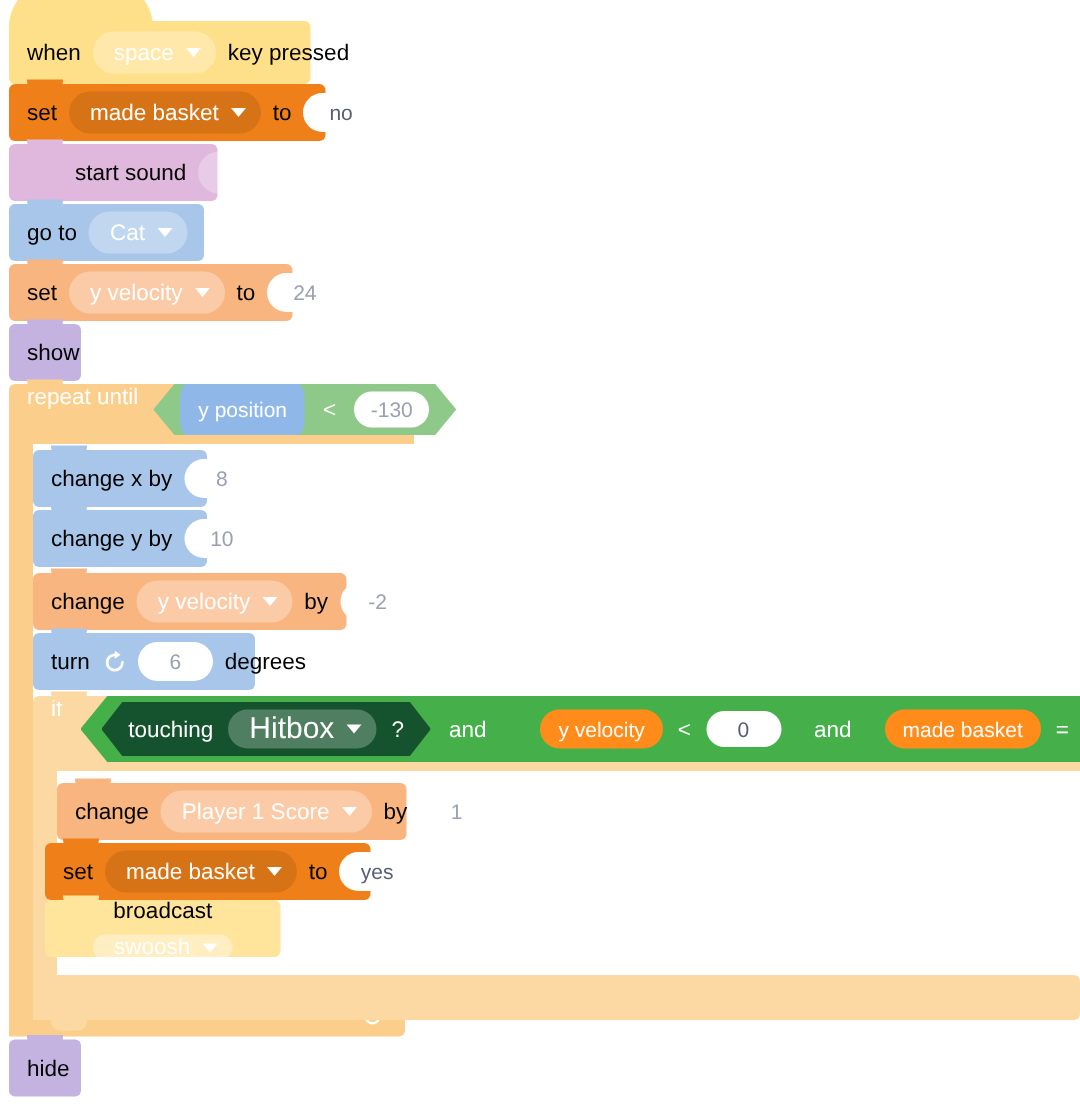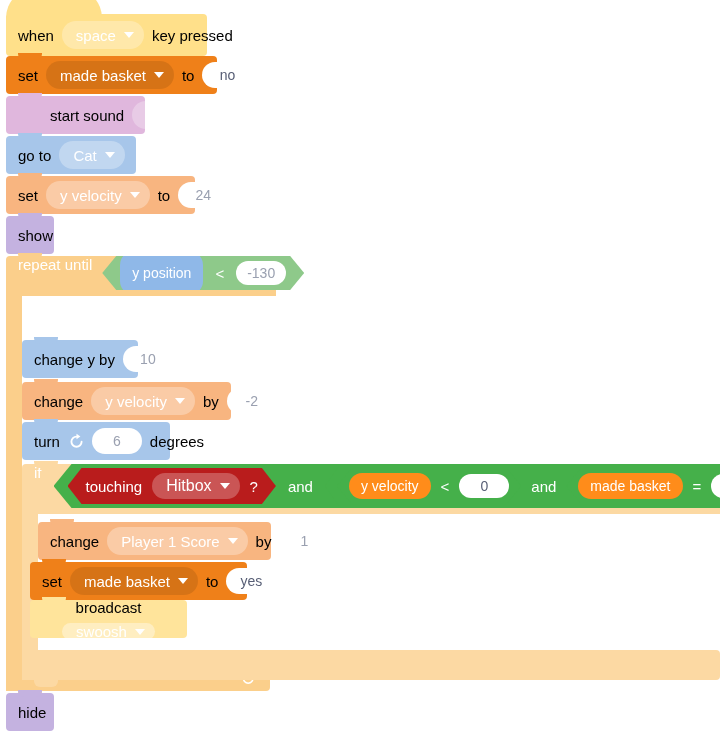--- a/index.html
+++ b/index.html
@@ -74,21 +74,21 @@
   .c-events-fade {background:#ffe49b;flex-direction:column;}
   .c-variables   {background:#ef8019;}
   .c-variables-f {background:#f8b580;}
   .c-sound       {background:#e0b7dd;}
   .c-motion      {background:#a7c6ea;}
   .c-looks       {background:#c4b2e0;}
   .c-control     {background:#fbcf8b;}
   .c-control-f   {background:#fcd9a3;}
   .c-operator    {background:#8ec98a;}
   .c-operator-d  {background:#45b04a;}
-  .c-sensing     {background:#b91c1c;}
+  .c-sensing     {background:#14532d;}
 
   
   .cblock{position:absolute;}
   .c-head{
     position:absolute;left:0;top:0;box-sizing:border-box;
     display:flex;align-items:flex-start;gap:10px;
     height:40px;border-radius:4px 4px 0 0;padding:0 12px;
     color:#fff;font-size:15px;white-space:nowrap;
   }
   .c-head::before{
@@ -197,20 +197,24 @@
       </span>
     </div>
 
     <div class="c-spine c-control" style="top:40px;height:370px;"></div>
 
     <div class="c-foot c-control" style="top:410px;width:264px;">
       <span class="loop-arrow">↻</span>
     </div>
   </div>
 
+  <div class="blk c-motion notch-top" style="left:22px;top:300px;width:116px;height:38px;">
+    <span class="lbl">change x by</span>
+    <span class="oval num">8</span>
+  </div>
 
   <div class="blk c-motion notch-top" style="left:22px;top:340px;width:116px;height:38px;">
     <span class="lbl">change y by</span>
     <span class="oval num">10</span>
   </div>
 
   <div class="blk c-variables-f notch-top" style="left:22px;top:382px;width:209px;height:38px;">
     <span class="lbl">change</span>
     <span class="drop" style="background:rgba(255,255,255,0.30);">
       <span>y velocity</span>
@@ -234,21 +238,21 @@
 
   <div class="cblock" style="left:22px;top:464px;width:698px;height:216px;">
 
     <div class="c-head c-control-f" style="width:698px;height:50px;">
       <span class="lbl" style="margin-right:2px;">if</span>
 
       <span class="hex outer c-operator-d" style="height:44px;">
 
         <span class="hex c-sensing" style="height:36px;">
           <span>touching</span>
-          <span class="drop" style="background:rgba(255,255,255,0.25);height:26px;font-size:16px;">
+          <span class="drop" style="background:rgba(255,255,255,0.25);height:26px;font-size:20px;">
             <span>Hitbox</span>
             <i class="caret"></i>
           </span>
           <span>?</span>
         </span>
 
         <span class="and-txt">and</span>
 
         <span class="hex c-operator-d" style="height:40px;padding:0 12px;gap:10px;">
 

